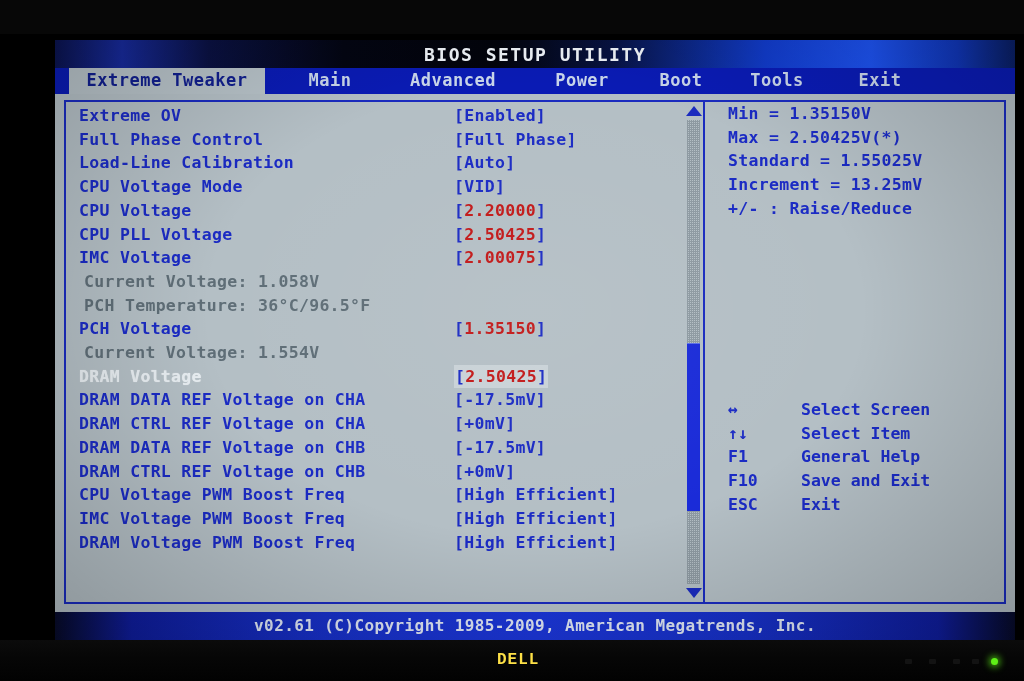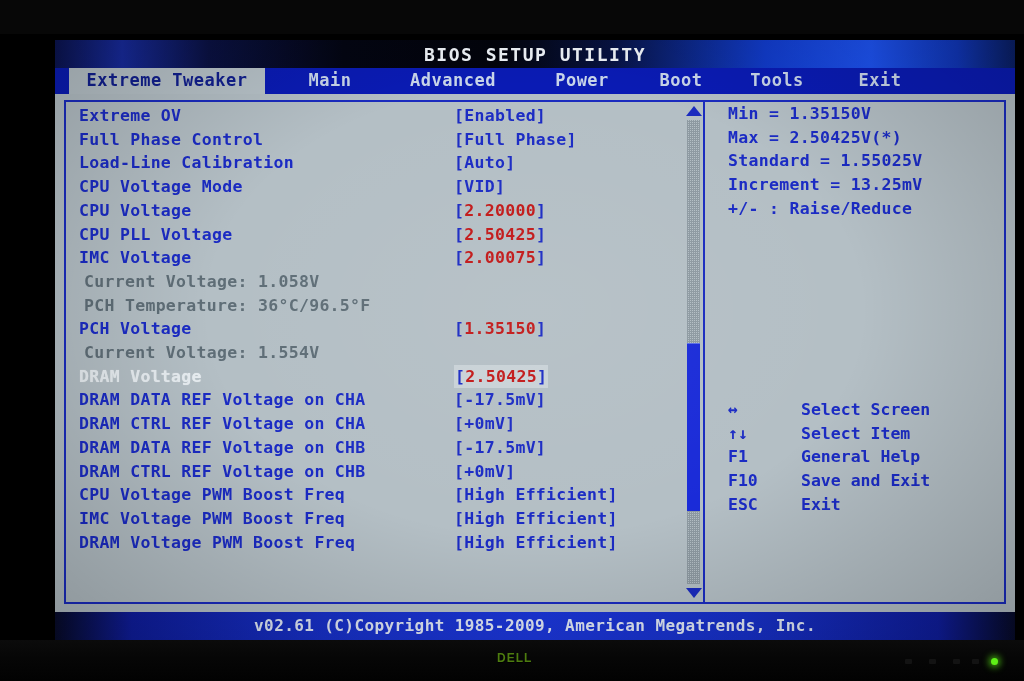--- a/index.html
+++ b/index.html
@@ -29,25 +29,25 @@
     background: #070707;
   }
   .bezel-bottom {
     position: absolute;
     left: 0; top: 640px; width: 1024px; height: 41px;
     background: linear-gradient(180deg, #0b0b0b 0%, #060606 45%, #020202 100%);
   }
   .dell-logo {
     position: absolute;
     left: 497px; top: 651px;
-    font-family: Liberation Sans, sans-serif;
-    font-size: 12px;
+    font-family: Liberation Mono, monospace;
+    font-size: 16px;
     font-weight: bold;
     letter-spacing: 1px;
-    color: #4d7c0f;
+    color: #fde047;
     text-shadow: 0 1px 0 #000;
   }
   .power-led {
     position: absolute;
     left: 991px; top: 658px;
     width: 7px; height: 7px;
     border-radius: 50%;
     background: #5ef016;
     box-shadow: 0 0 7px 2px rgba(94,240,22,0.75);
   }

